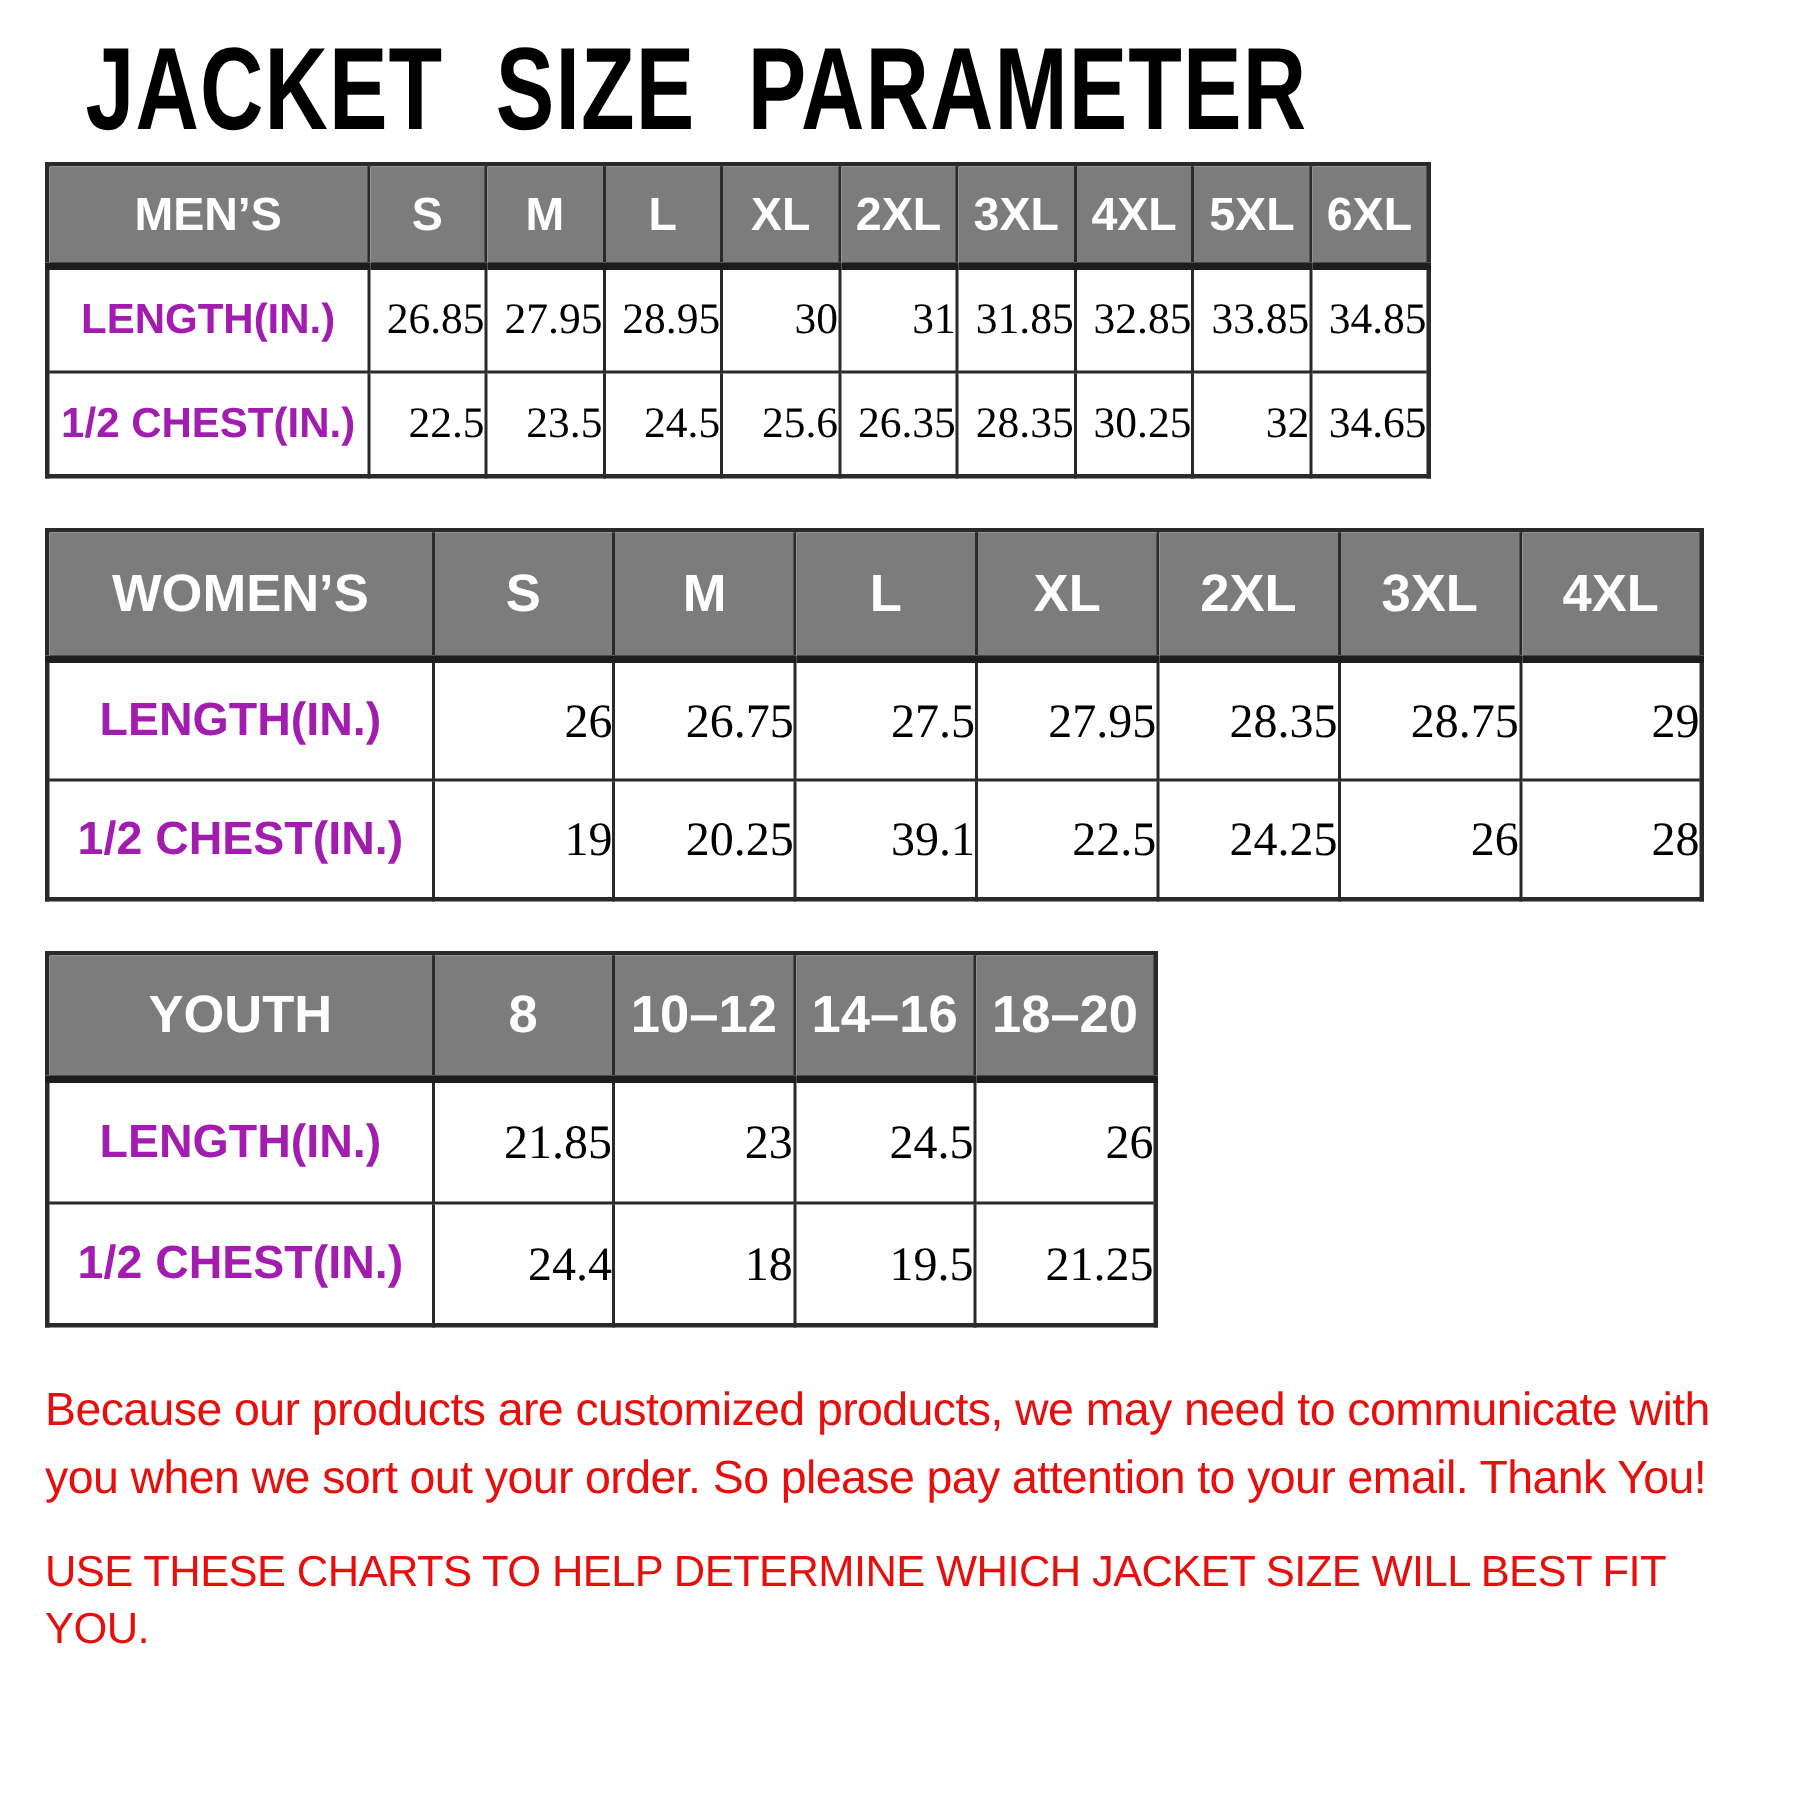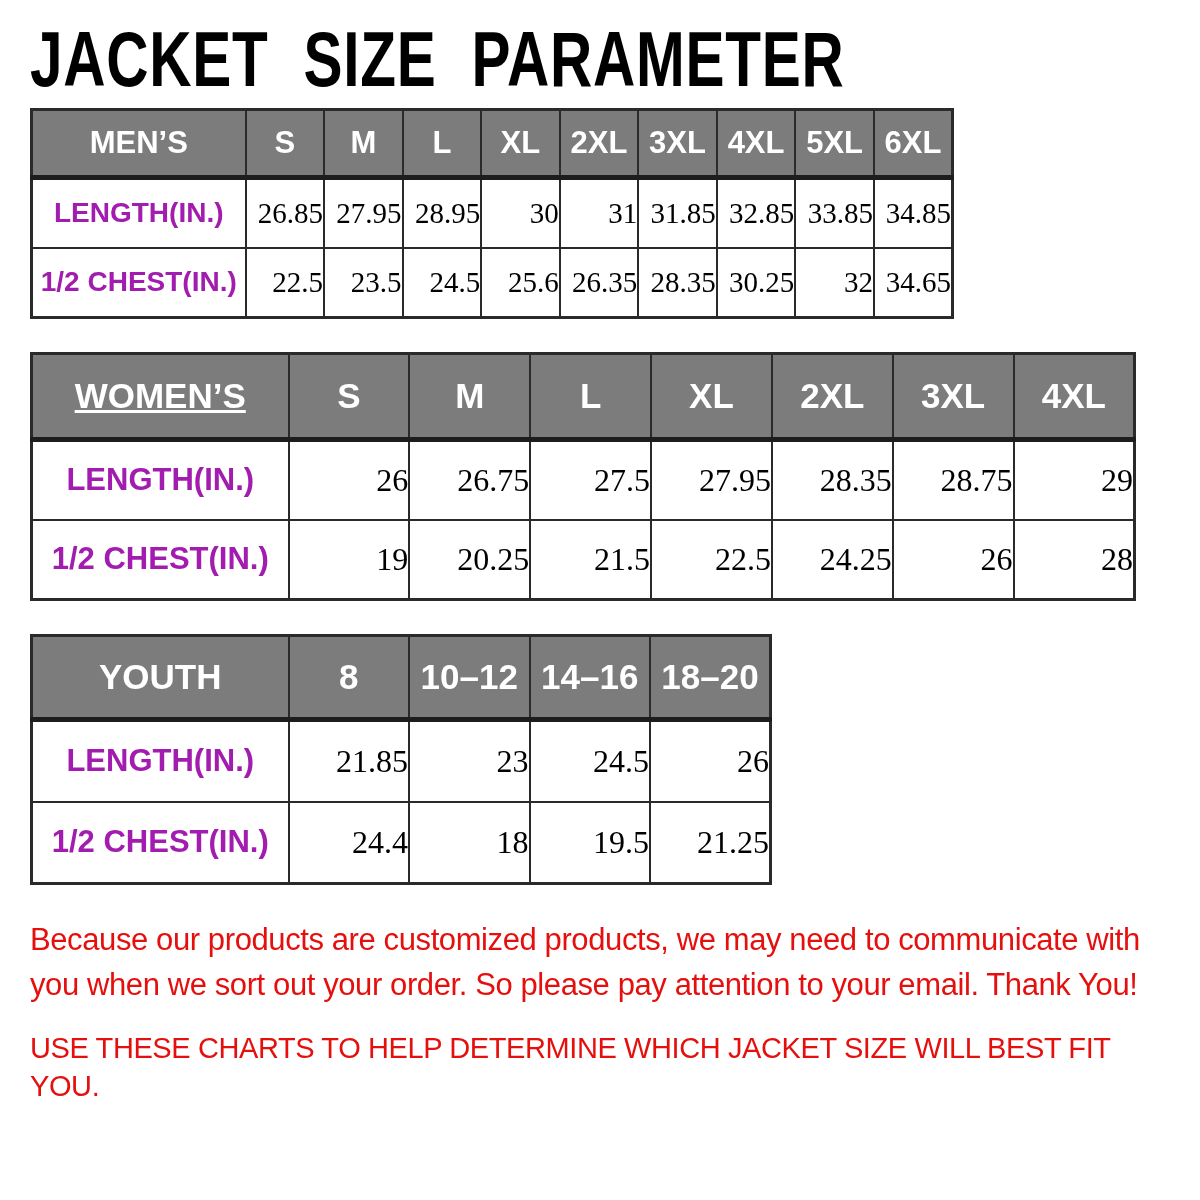--- a/index.html
+++ b/index.html
@@ -9,21 +9,21 @@
   }
   *{box-sizing:border-box;}
   html,body{margin:0;padding:0;}
   body{
     width:1200px;height:1200px;background:#ffffff;overflow:hidden;
     font-family:"Liberation Sans", sans-serif;
   }
   .page{padding:20px 30px 0 30px;}
 
   
-  .title{margin:0 0 12px 0;line-height:1;height:76px;white-space:nowrap;}
+  .title{margin:0 0 12px 0;line-height:1;height:76px;white-space:nowrap;text-align:center;}
   .title .squeeze{
     display:inline-block;transform:scaleX(0.75);transform-origin:0 50%;
     font-size:78px;font-weight:bold;letter-spacing:1px;word-spacing:24px;color:#000;
   }
 
   
   .note{
     color:var(--red);font-size:27px;font-weight:bold;letter-spacing:-0.4px;
     line-height:1.42;max-width:912px;margin:0 0 26px 0;
   }
@@ -46,21 +46,21 @@
 
   
   #tables table:nth-of-type(1){width:924px;}
   #tables table:nth-of-type(1) th.group-name{width:214px;}
   #tables table:nth-of-type(1) thead th{height:68px;font-size:31px;}
   #tables table:nth-of-type(1) tbody td{height:70px;font-size:29px;}
   #tables table:nth-of-type(1) td.row-label{font-size:28px;}
 
   
   #tables table:nth-of-type(2){width:1106px;}
-  #tables table:nth-of-type(2) th.group-name{width:257px;text-decoration:underline;}
+  #tables table:nth-of-type(2) th.group-name{width:257px;}
   #tables table:nth-of-type(2) thead th{height:86px;font-size:35px;}
   #tables table:nth-of-type(2) tbody td{height:80px;font-size:32px;}
   #tables table:nth-of-type(2) td.row-label{font-size:31px;}
 
   
   #tables table:nth-of-type(3){width:742px;}
   #tables table:nth-of-type(3) th.group-name{width:257px;}
   #tables table:nth-of-type(3) thead th{height:84px;font-size:35px;}
   #tables table:nth-of-type(3) tbody td{height:82px;font-size:32px;}
   #tables table:nth-of-type(3) td.row-label{font-size:31px;}
@@ -146,21 +146,21 @@
             <td class="value">27.5</td>
             <td class="value">27.95</td>
             <td class="value">28.35</td>
             <td class="value">28.75</td>
             <td class="value">29</td>
           </tr>
           <tr>
             <td class="row-label">1/2 CHEST(IN.)</td>
             <td class="value">19</td>
             <td class="value">20.25</td>
-            <td class="value">21.5</td>
+            <td class="value">39.1</td>
             <td class="value">22.5</td>
             <td class="value">24.25</td>
             <td class="value">26</td>
             <td class="value">28</td>
           </tr>
         </tbody>
       </table>
       <table class="size-table">
         <thead>
           <tr>

